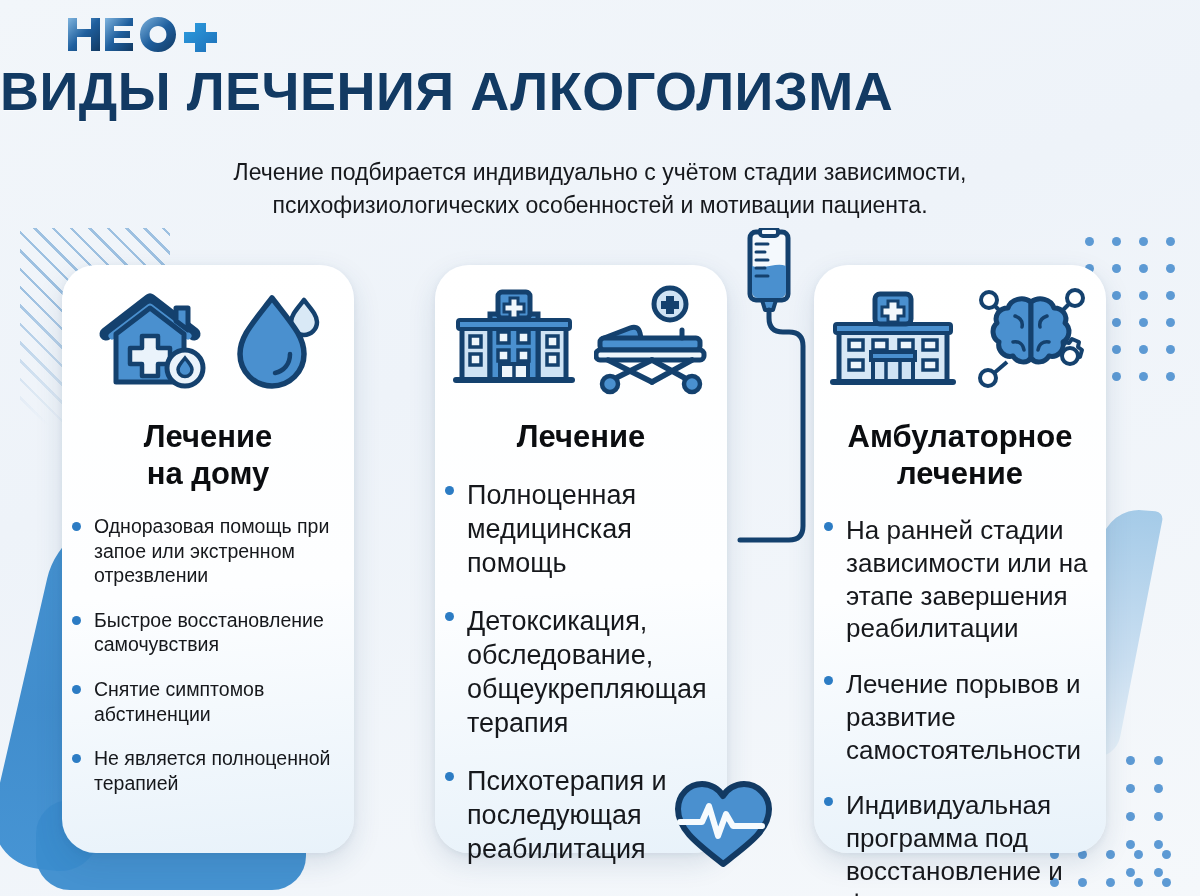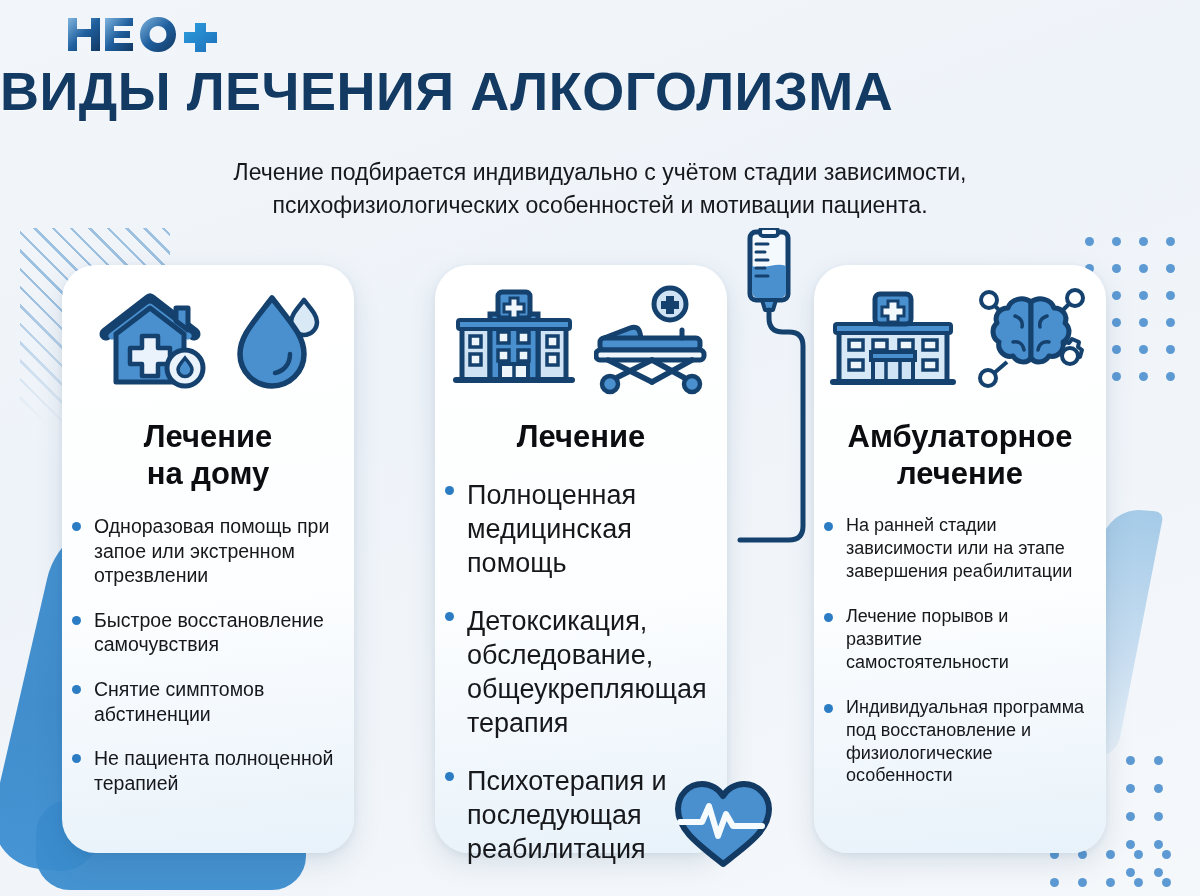--- a/index.html
+++ b/index.html
@@ -91,21 +91,21 @@
   .bullets li{
     position:relative;padding-left:22px;margin-bottom:20px;
     font-size:19.5px;line-height:1.26;color:#16181c;
   }
   .bullets li:before{
     content:"";position:absolute;left:0;top:8px;
     width:9px;height:9px;border-radius:50%;background:#2c7cc4;
   }
   #card-1 .bullets li{font-size:19.5px;}
   #card-2 .bullets li{font-size:27px;margin-bottom:24px;}
-  #card-3 .bullets li{font-size:18px;margin-bottom:23px;}
+  #card-3 .bullets li{font-size:26px;margin-bottom:23px;}
 
   
   .iv{position:absolute;left:718px;top:228px;width:110px;height:330px;}
   .heart{position:absolute;left:672px;top:778px;width:102px;height:92px;}
 </style>
 </head>
 <body>
 
 <div class="stage">
 
@@ -220,21 +220,21 @@
         </span>
     </div>
     <div class="card-title">
       <span>Лечение</span>
       <span>на дому</span>
     </div>
     <ul class="bullets" id="bullets-1">
         <li>Одноразовая помощь при запое или экстренном отрезвлении</li>
         <li>Быстрое восстановление самочувствия</li>
         <li>Снятие симптомов абстиненции</li>
-        <li>Не пациента полноценной терапией</li>
+        <li>Не является полноценной терапией</li>
       </ul>
   </div>
 
   <div class="card" id="card-2">
     <div class="icons">
 
       <span>
       <svg width="128" height="112" viewBox="0 0 128 112">
         <rect x="12" y="42" width="28" height="54" fill="#cfe3f4" stroke="#14416e" stroke-width="5"></rect>
         <rect x="88" y="42" width="28" height="54" fill="#cfe3f4" stroke="#14416e" stroke-width="5"></rect>

